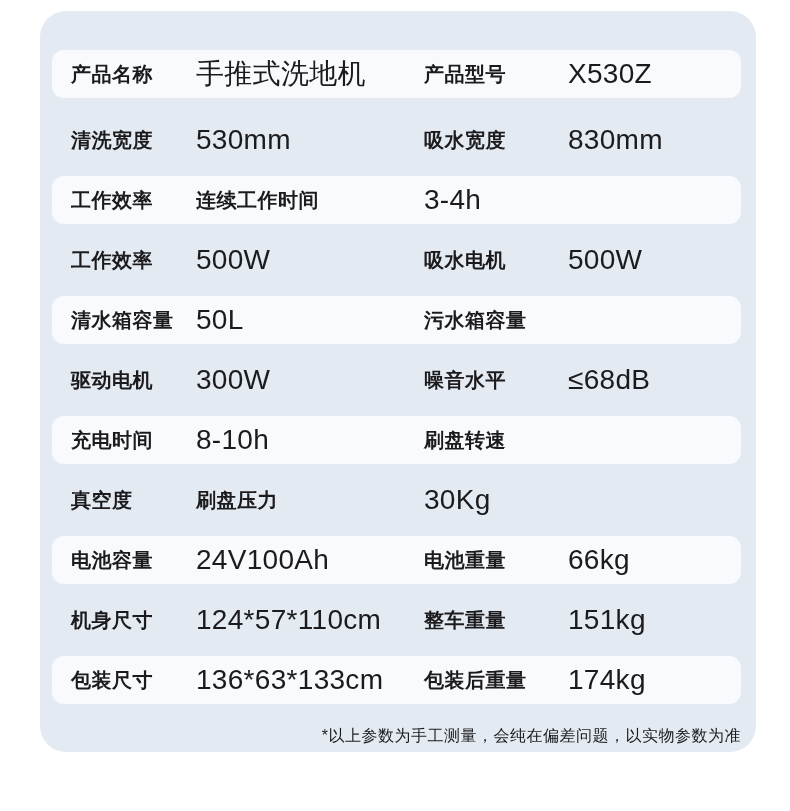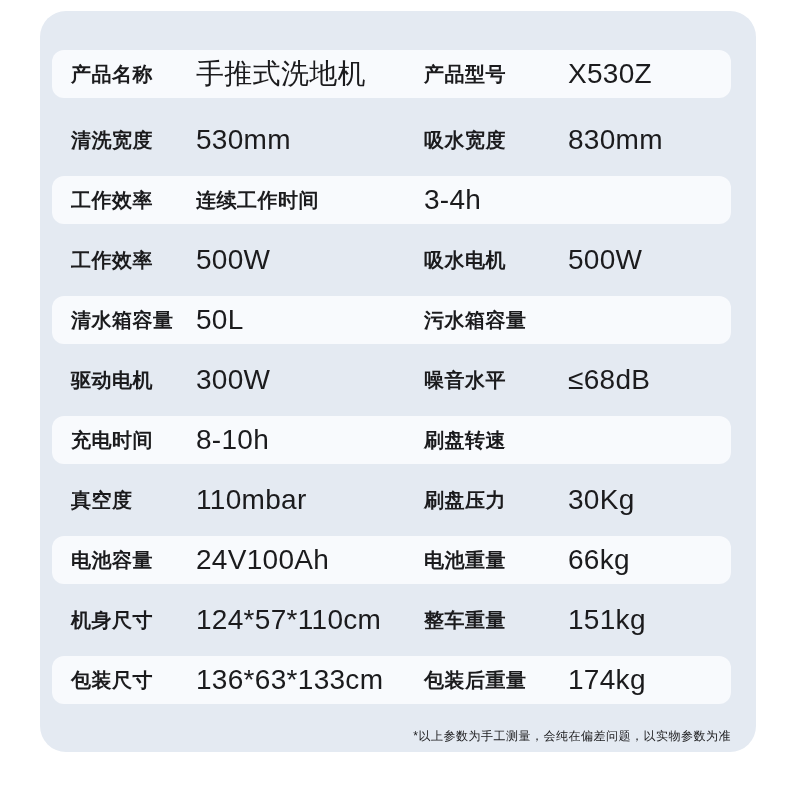--- a/index.html
+++ b/index.html
@@ -15,21 +15,21 @@
     background: var(--page-bg);
     font-family: "Liberation Sans", "DejaVu Sans", sans-serif;
     color: var(--text);
   }
   .spec-card {
     position: absolute;
     left: 40px; top: 11px;
     width: 716px; height: 741px;
     background: var(--card-bg);
     border-radius: 26px;
-    padding: 39px 25px 0 12px;
+    padding: 39px 15px 0 12px;
   }
   .row {
     display: grid;
     grid-template-columns: 125px 228px 144px 1fr;
     align-items: center;
     height: 48px;
     padding-left: 19px;
     margin-bottom: 12px;
   }
   .row.first { margin-bottom: 18px; }
@@ -48,21 +48,21 @@
     font-size: 28px;
     font-weight: 500;
     letter-spacing: 0.3px;
     white-space: nowrap;
   }
   .footnote {
     margin-top: 4px;
     height: 32px;
     line-height: 32px;
     text-align: right;
-    font-size: 12px;
+    font-size: 16px;
     font-weight: 500;
     letter-spacing: 0.5px;
   }
 </style>
 </head>
 <body>
 
 <div class="spec-card">
 
   <div class="row alt first">
@@ -106,21 +106,20 @@
   </div>
 
   <div class="row alt">
     <span class="lab">充电时间</span>
     <span class="val">8-10h</span>
     <span class="lab">刷盘转速</span>
   </div>
 
   <div class="row">
     <span class="lab">真空度</span>
-    <span class="val">110mbar</span>
     <span class="lab">刷盘压力</span>
     <span class="val">30Kg</span>
   </div>
 
   <div class="row alt">
     <span class="lab">电池容量</span>
     <span class="val">24V100Ah</span>
     <span class="lab">电池重量</span>
     <span class="val">66kg</span>
   </div>

